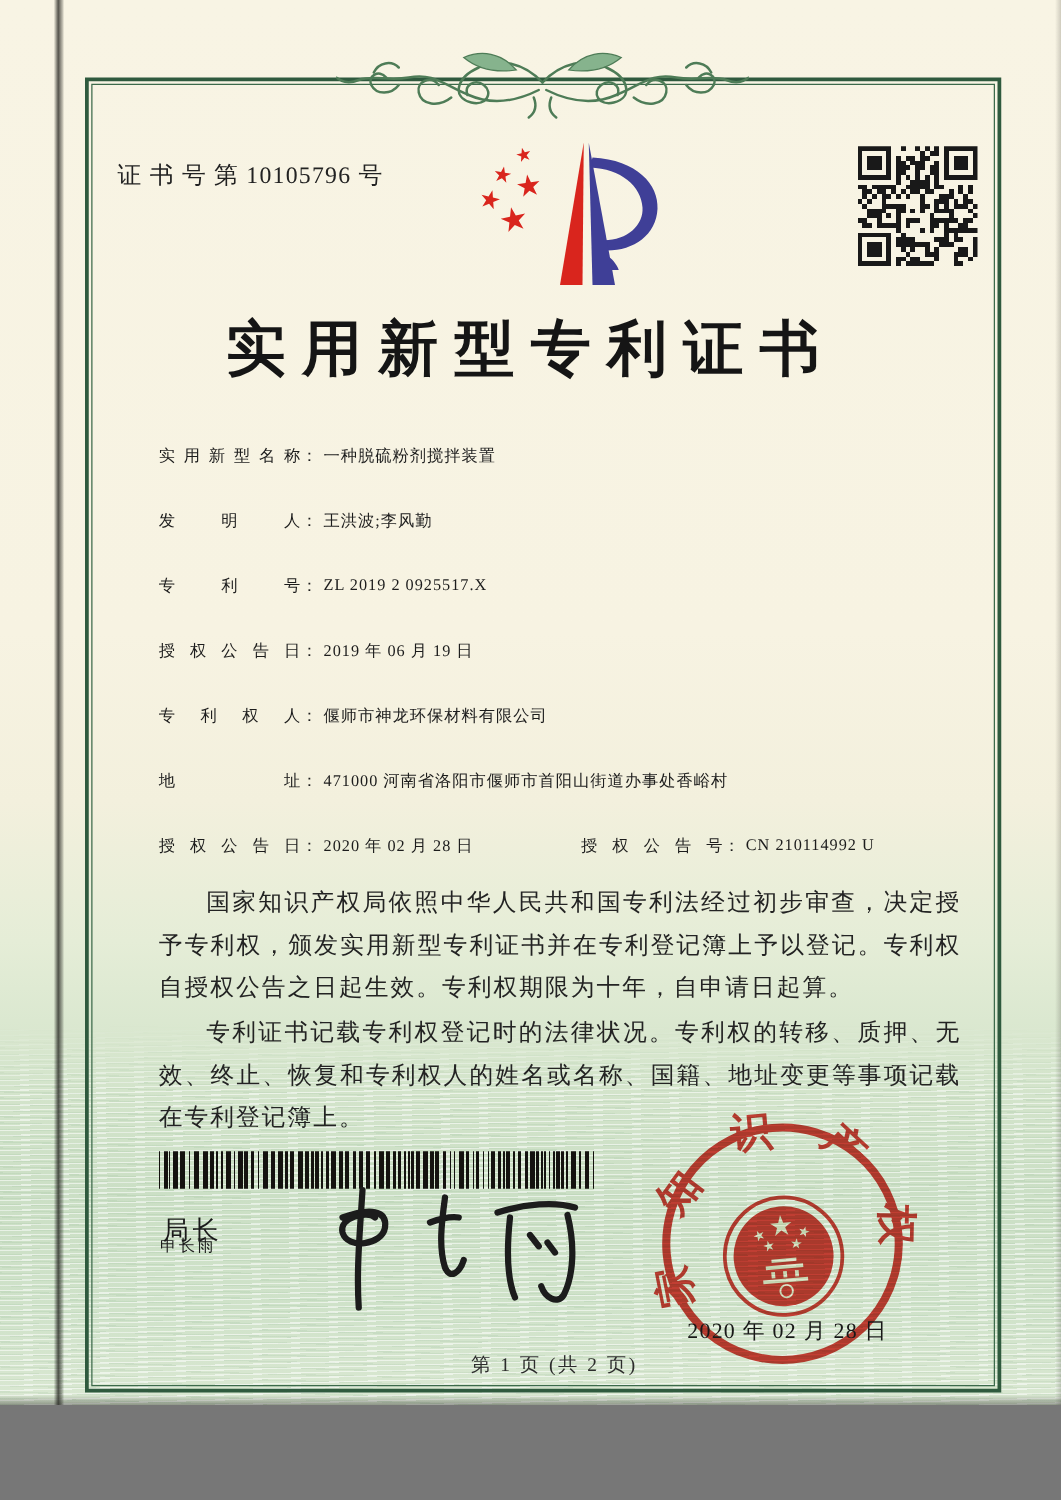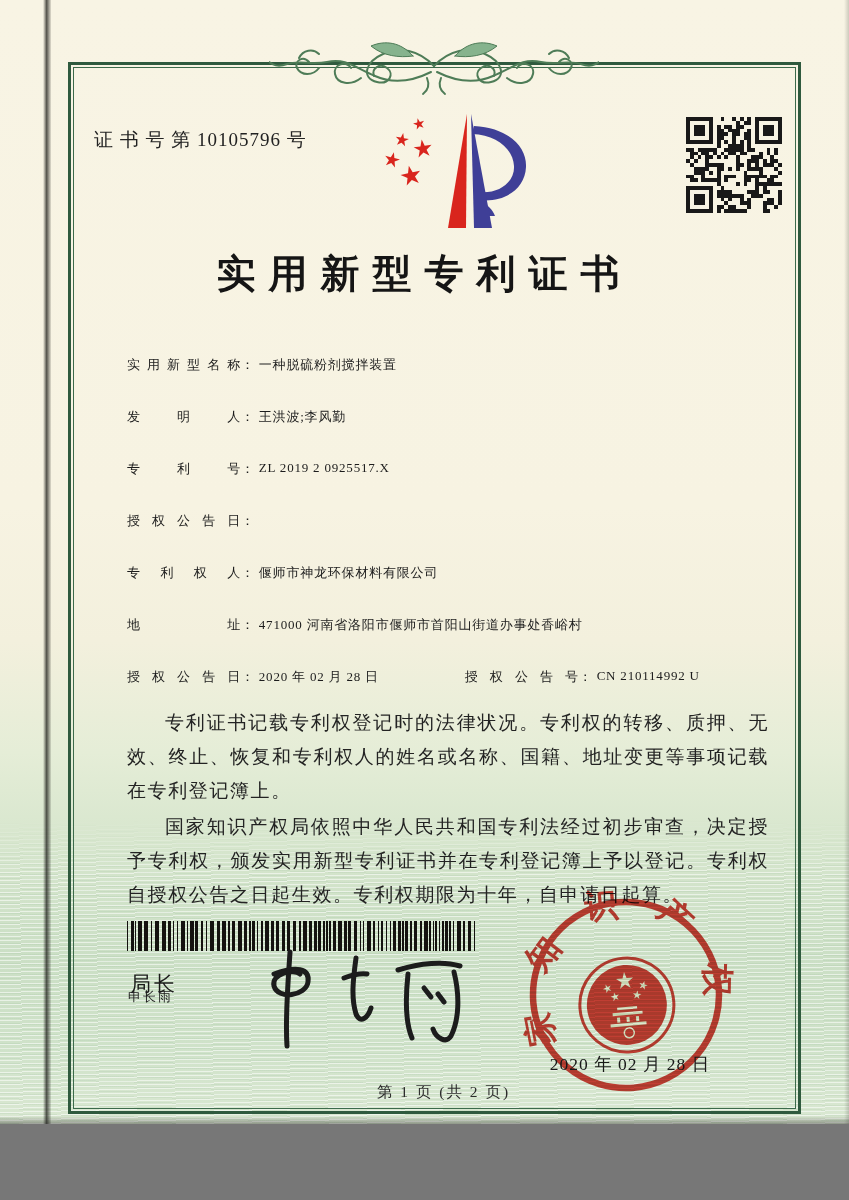--- a/index.html
+++ b/index.html
@@ -33,21 +33,21 @@
   .frame-inner{position:absolute;inset:2px;border:1px solid #3c6a4b;}
 
   .ornament{position:absolute;left:269px;top:38px;width:330px;height:72px;z-index:3;}
 
   .cert-no{position:absolute;left:94px;top:127px;font-size:19px;letter-spacing:1px;color:#222;}
 
   .logo{position:absolute;left:355px;top:104px;width:185px;height:138px;}
   .qr{position:absolute;left:686px;top:117px;width:96px;height:96px;}
 
   .title{position:absolute;left:0;top:247px;width:100%;text-align:center;
-    font-size:39px;font-weight:700;letter-spacing:13px;color:#151515;}
+    font-size:48px;font-weight:700;letter-spacing:13px;color:#151515;}
 
   .fields{position:absolute;left:127px;top:356px;width:650px;font-size:13px;letter-spacing:.8px;}
   .row{height:52px;display:flex;align-items:flex-start;white-space:nowrap;}
   .flabel{display:inline-block;width:114px;text-align:justify;text-align-last:justify;color:#1c1c1c;}
   .colon{display:inline-block;margin-right:4px;}
   .fvalue{color:#1c1c1c;}
   .w-date{width:206px;}
 
   .bodytext{position:absolute;left:127px;top:706px;width:642px;font-size:19px;
     line-height:34px;letter-spacing:1.6px;text-align:justify;color:#232323;}
@@ -450,20 +450,21 @@
         <span class="fvalue">王洪波;李风勤</span>
     </div>
     <div class="row">
       <span class="flabel">专利号</span>
         <span class="colon">：</span>
         <span class="fvalue">ZL 2019 2 0925517.X</span>
     </div>
     <div class="row">
       <span class="flabel">授权公告日</span>
         <span class="colon">：</span>
+        <span class="fvalue">2019 年 06 月 19 日</span>
     </div>
     <div class="row">
       <span class="flabel">专利权人</span>
         <span class="colon">：</span>
         <span class="fvalue">偃师市神龙环保材料有限公司</span>
     </div>
     <div class="row">
       <span class="flabel">地址</span>
         <span class="colon">：</span>
         <span class="fvalue">471000 河南省洛阳市偃师市首阳山街道办事处香峪村</span>
@@ -472,22 +473,22 @@
       <span class="flabel">授权公告日</span>
         <span class="colon">：</span>
         <span class="fvalue w-date">2020 年 02 月 28 日</span>
       <span class="flabel">授权公告号</span>
         <span class="colon">：</span>
         <span class="fvalue">CN 210114992 U</span>
     </div>
   </div>
 
   <div class="bodytext">
+    <p>国家知识产权局依照中华人民共和国专利法经过初步审查，决定授予专利权，颁发实用新型专利证书并在专利登记簿上予以登记。专利权自授权公告之日起生效。专利权期限为十年，自申请日起算。</p>
     <p>专利证书记载专利权登记时的法律状况。专利权的转移、质押、无效、终止、恢复和专利权人的姓名或名称、国籍、地址变更等事项记载在专利登记簿上。</p>
-    <p>国家知识产权局依照中华人民共和国专利法经过初步审查，决定授予专利权，颁发实用新型专利证书并在专利登记簿上予以登记。专利权自授权公告之日起生效。专利权期限为十年，自申请日起算。</p>
   </div>
 
   <div class="barcode"><svg width="100%" height="100%" viewBox="0 0 352 30" preserveAspectRatio="none" shape-rendering="crispEdges">
         <rect x="0" y="0" width="1" height="30" fill="#14120f"></rect>
         <rect x="4" y="0" width="3" height="30" fill="#14120f"></rect>
         <rect x="8" y="0" width="1" height="30" fill="#14120f"></rect>
         <rect x="11" y="0" width="4" height="30" fill="#14120f"></rect>
         <rect x="17" y="0" width="4" height="30" fill="#14120f"></rect>
         <rect x="24" y="0" width="1" height="30" fill="#14120f"></rect>
         <rect x="28" y="0" width="4" height="30" fill="#14120f"></rect>

